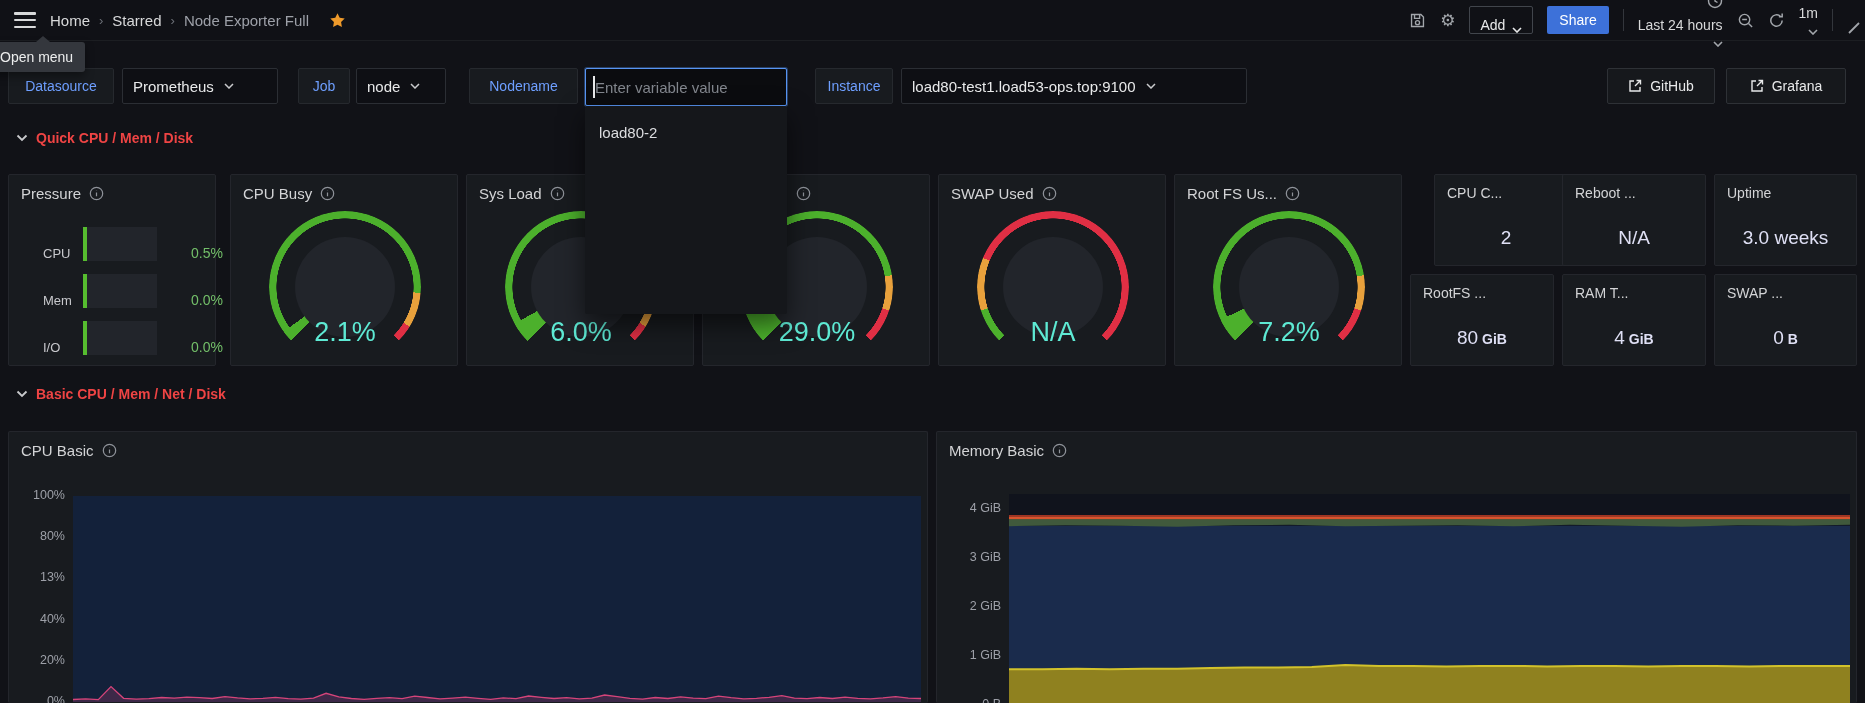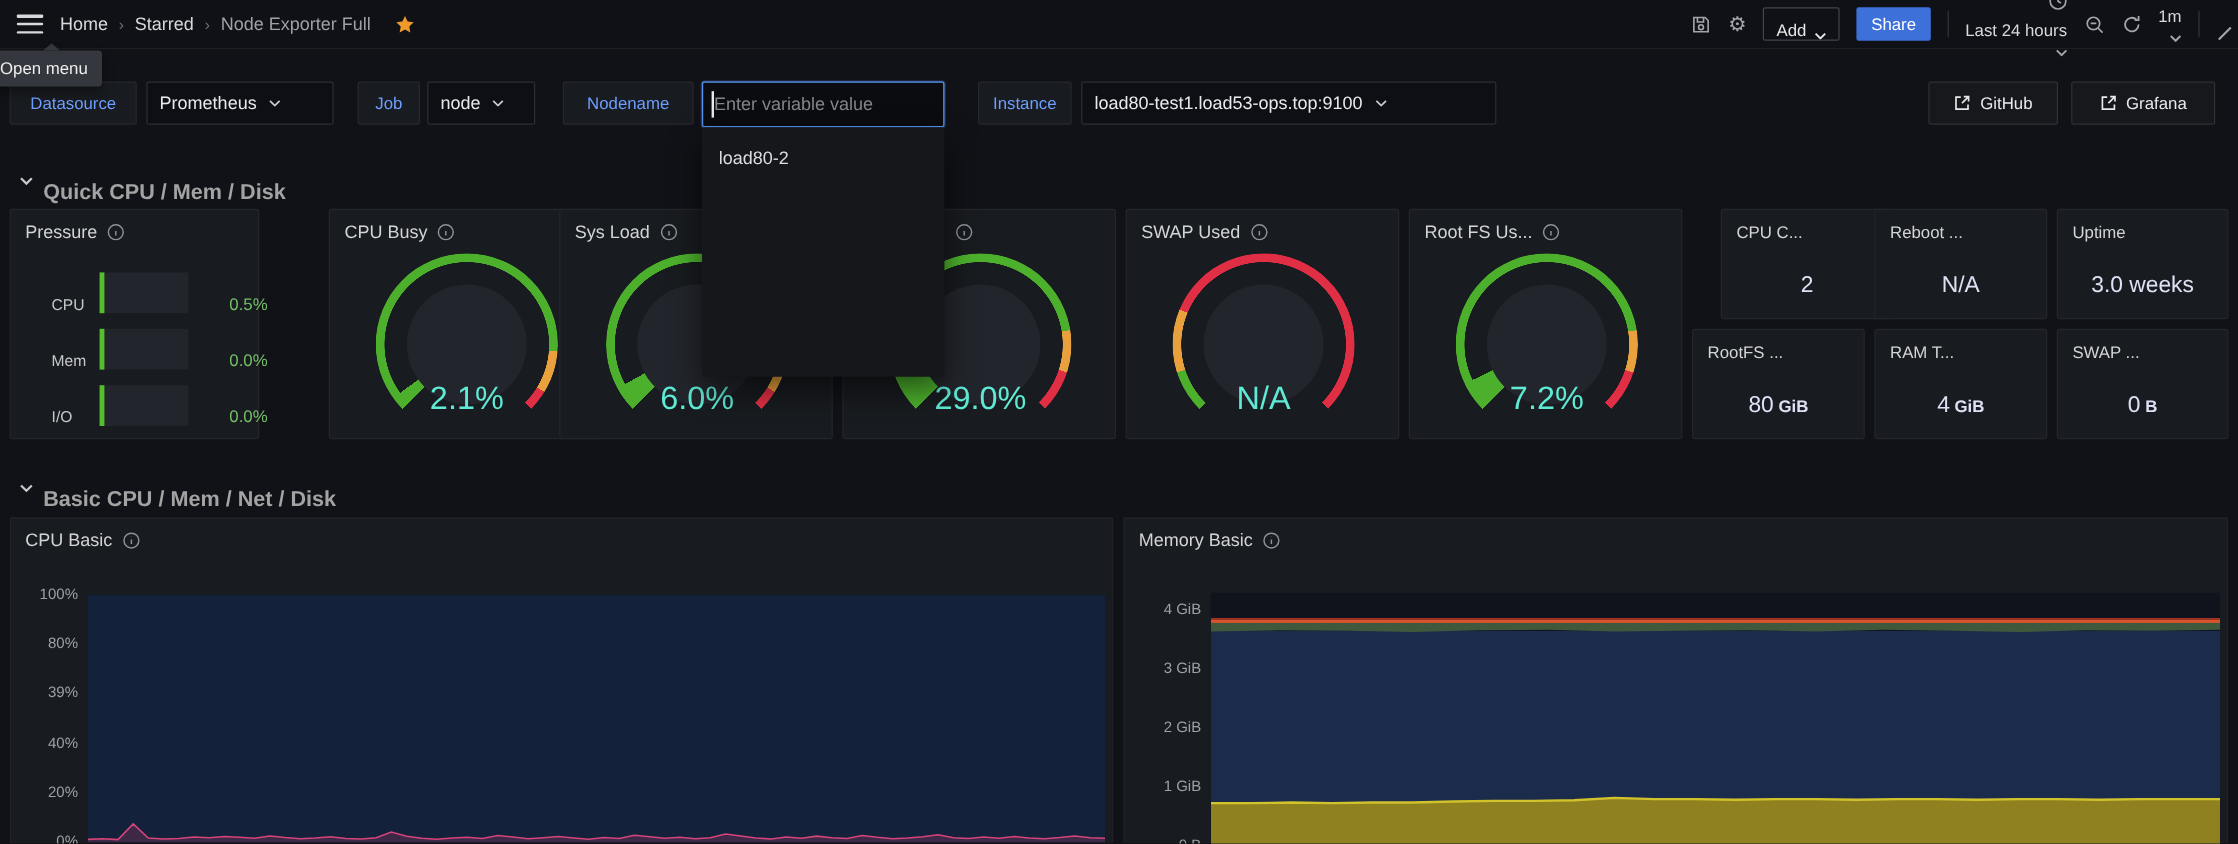--- a/index.html
+++ b/index.html
@@ -49,21 +49,21 @@
             border-radius:2px;color:#e8e9ea;font-size:14px;font-weight:500;display:flex;align-items:center;
             justify-content:center;gap:8px;cursor:pointer;box-sizing:border-box;}
 
   
   .dropdown{position:absolute;left:585px;top:106px;width:202px;height:208px;background:#15171b;
             border-radius:2px;box-shadow:0 10px 26px rgba(0,0,0,.55);z-index:50;padding-top:10px;box-sizing:border-box;}
   .dd-item{height:32px;display:flex;align-items:center;padding:0 14px;font-size:15px;color:#dcdde0;cursor:pointer;}
 
   
   .section-h{position:absolute;display:flex;align-items:center;gap:8px;cursor:pointer;}
-  .section-h .s-title{font-size:18px;font-weight:700;color:#a3a3a3;margin-top:20px;}
+  .section-h .s-title{font-size:14px;font-weight:700;color:#ef4444;}
 
   
   .panel{position:absolute;background:#181b1f;border:1px solid #24262c;border-radius:2px;box-sizing:border-box;}
   .p-title-row{display:flex;align-items:center;gap:8px;padding:10px 0 0 12px;}
   .p-title{font-size:15px;font-weight:500;color:#d3d4d6;white-space:nowrap;}
 
   
   .pr-row{position:absolute;display:flex;align-items:flex-end;margin-left:20px;}
   .pr-label{width:40px;font-size:13px;color:#c7c8cc;}
   .pr-track{width:74px;height:34px;background:#22252b;position:relative;}
@@ -263,21 +263,21 @@
       <div class="pr-row" style="left: 14px; top: 146px; width: 190px;">
         <span class="pr-label">I/O</span>
         <div class="pr-track">
           <div class="pr-fill" style="width: 4px;"></div>
         </div>
         <span class="pr-val">0.0%</span>
       </div>
     </div>
 
   <div id="generated">
-      <div class="panel" style="left: 230px; top: 174px; width: 228px; height: 192px; margin-left: 44px;">
+      <div class="panel" style="left: 230px; top: 174px; width: 228px; height: 192px;">
         <div class="p-title-row">
           <span class="p-title">CPU Busy</span>
           <svg width="15" height="15" viewBox="0 0 16 16" fill="none" stroke="#8e9299" stroke-width="1.3">
             <circle cx="8" cy="8" r="6.6"></circle>
             <path d="M8 7v4M8 4.6v.2"></path>
           </svg>
         </div>
         <div class="gauge" style="left: 38px; top: 36px;">
           <div class="g-ring" style="background: conic-gradient(from 225deg, rgb(76, 176, 44) 0deg, rgb(76, 176, 44) 229.5deg, rgb(232, 161, 60) 229.5deg, rgb(232, 161, 60) 256.5deg, rgb(224, 47, 68) 256.5deg, rgb(224, 47, 68) 270deg, transparent 270deg, transparent 360deg);"></div>
           <div class="g-wedge" style="background: conic-gradient(from 225deg, rgb(76, 176, 44) 0deg, rgb(76, 176, 44) 9deg, transparent 9deg, transparent 360deg);"></div>
@@ -386,21 +386,21 @@
     <div class="p-title-row">
       <span class="p-title">CPU Basic</span>
       <svg width="15" height="15" viewBox="0 0 16 16" fill="none" stroke="#8e9299" stroke-width="1.3">
           <circle cx="8" cy="8" r="6.6"></circle>
           <path d="M8 7v4M8 4.6v.2"></path>
         </svg>
     </div>
     <div id="cpu-yticks">
         <div class="tick" style="left: 4px; top: 56px;">100%</div>
         <div class="tick" style="left: 4px; top: 97.2px;">80%</div>
-        <div class="tick" style="left: 4px; top: 138.4px;">39%</div>
+        <div class="tick" style="left: 4px; top: 138.4px;">13%</div>
         <div class="tick" style="left: 4px; top: 179.6px;">40%</div>
         <div class="tick" style="left: 4px; top: 220.8px;">20%</div>
         <div class="tick" style="left: 4px; top: 262px;">0%</div>
       </div>
     <div class="plot grid" id="cpu-plot" style="left:64px;top:64px;width:848px;height:206px;background:#13213a;background-position:41px 0,0 0;background-size:68px 100%,100% 41.2px;">
         <svg width="848" height="206" viewBox="0 0 848 206" preserveAspectRatio="none">
           <path d="M0,206 L0.0,203.5 L12.7,202.9 L25.3,203.7 L38.0,190.6 L50.6,202.3 L63.3,203.1 L75.9,202.7 L88.6,201.5 L101.3,202.1 L113.9,201.1 L126.6,201.7 L139.2,202.5 L151.9,200.6 L164.5,201.9 L177.2,202.9 L189.9,202.3 L202.5,201.3 L215.2,202.7 L227.8,203.1 L240.5,202.1 L253.1,197.3 L265.8,200.8 L278.4,202.5 L291.1,203.3 L303.8,202.3 L316.4,201.7 L329.1,202.7 L341.7,200.2 L354.4,201.5 L367.0,202.9 L379.7,202.1 L392.4,201.1 L405.0,202.3 L417.7,203.3 L430.3,201.9 L443.0,202.7 L455.6,200.0 L468.3,201.3 L481.0,202.5 L493.6,201.7 L506.3,202.9 L518.9,202.1 L531.6,199.0 L544.2,200.6 L556.9,202.3 L569.6,203.1 L582.2,201.5 L594.9,202.5 L607.5,200.8 L620.2,202.1 L632.8,202.7 L645.5,200.2 L658.1,201.7 L670.8,202.9 L683.5,202.3 L696.1,201.3 L708.8,199.6 L721.4,202.1 L734.1,202.7 L746.7,201.5 L759.4,202.5 L772.1,201.1 L784.7,202.3 L797.4,202.9 L810.0,201.9 L822.7,200.6 L835.3,202.1 L848.0,202.5 L848,206 Z" fill="rgba(214,68,122,0.22)"></path>
           <path d="M0.0,203.5 L12.7,202.9 L25.3,203.7 L38.0,190.6 L50.6,202.3 L63.3,203.1 L75.9,202.7 L88.6,201.5 L101.3,202.1 L113.9,201.1 L126.6,201.7 L139.2,202.5 L151.9,200.6 L164.5,201.9 L177.2,202.9 L189.9,202.3 L202.5,201.3 L215.2,202.7 L227.8,203.1 L240.5,202.1 L253.1,197.3 L265.8,200.8 L278.4,202.5 L291.1,203.3 L303.8,202.3 L316.4,201.7 L329.1,202.7 L341.7,200.2 L354.4,201.5 L367.0,202.9 L379.7,202.1 L392.4,201.1 L405.0,202.3 L417.7,203.3 L430.3,201.9 L443.0,202.7 L455.6,200.0 L468.3,201.3 L481.0,202.5 L493.6,201.7 L506.3,202.9 L518.9,202.1 L531.6,199.0 L544.2,200.6 L556.9,202.3 L569.6,203.1 L582.2,201.5 L594.9,202.5 L607.5,200.8 L620.2,202.1 L632.8,202.7 L645.5,200.2 L658.1,201.7 L670.8,202.9 L683.5,202.3 L696.1,201.3 L708.8,199.6 L721.4,202.1 L734.1,202.7 L746.7,201.5 L759.4,202.5 L772.1,201.1 L784.7,202.3 L797.4,202.9 L810.0,201.9 L822.7,200.6 L835.3,202.1 L848.0,202.5 " fill="none" stroke="#d6447a" stroke-width="1.3"></path>
         </svg>
       </div>

